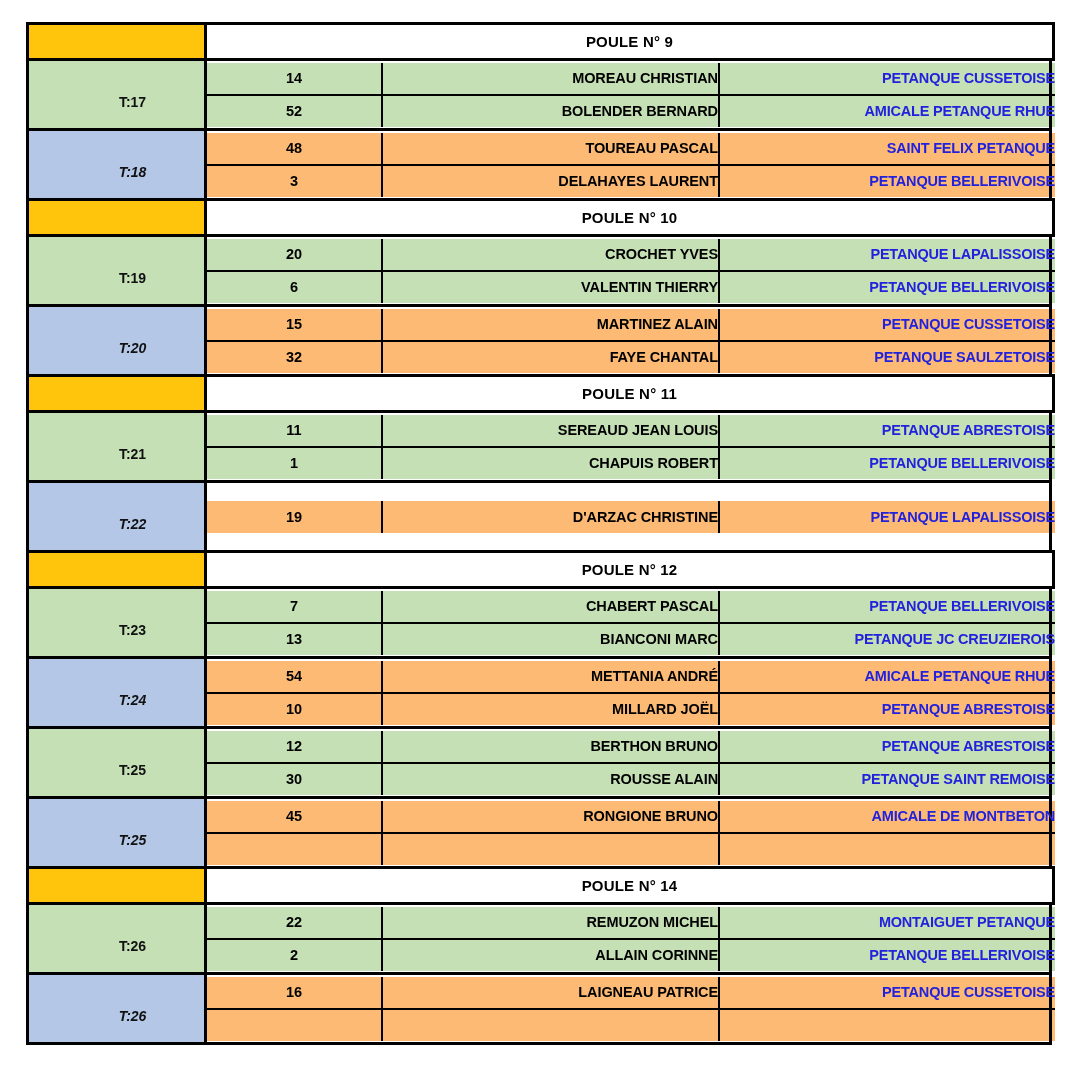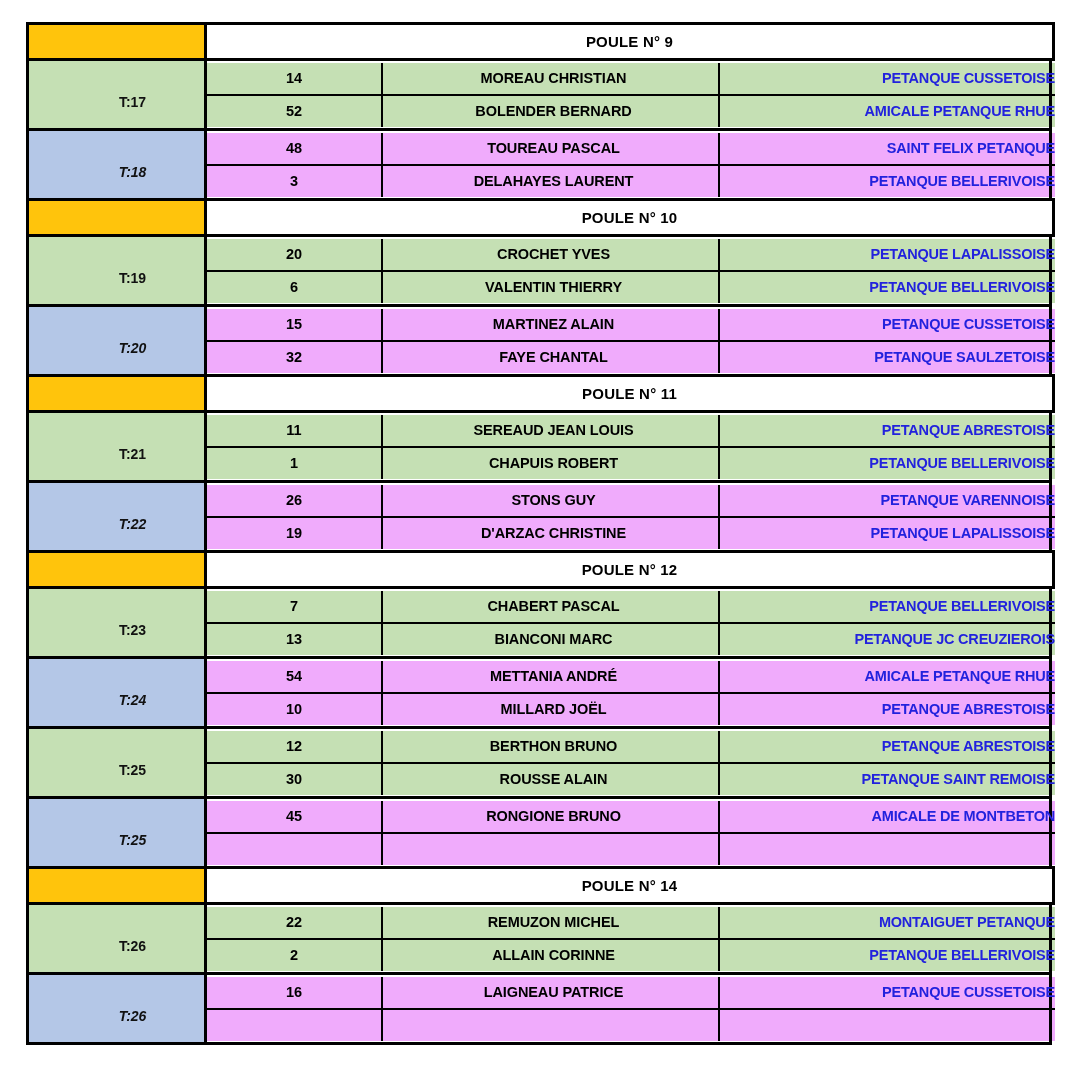--- a/index.html
+++ b/index.html
@@ -122,35 +122,35 @@
     border-right: 0;
   }
 
   .cell-num {
     text-align: center;
     color: #000000;
     font-size: 14px;
     margin-top: 48px;
   }
   .cell-name {
-    text-align: center;
+    text-align: right;
     padding-left: 6px !important;
     color: #000000;
     letter-spacing: -0.1px;
   }
   .cell-club {
     text-align: right;
     padding-left: 5px !important;
     color: #2222dd;
     letter-spacing: -0.2px;
   }
 
   
   .tint-green td, td.tint-green { background: #c5e0b4; }
-  .tint-blue  td, td.tint-blue  { background: #f0abfc; }
+  .tint-blue  td, td.tint-blue  { background: #fdba74; }
   .slot-green { background: #c5e0b4; }
   .slot-blue  { background: #b4c7e7; font-style: italic; }
 </style>
 </head>
 <body>
 
 <div id="sheet">
     <div>
       <table class="poule-block">
         <colgroup>
@@ -380,25 +380,20 @@
             </td>
             <td class="rows-cell">
               <table class="inner-rows">
                 <colgroup>
                   <col class="col-num">
                   <col class="col-name">
                   <col class="col-club">
                 </colgroup>
                 <tbody>
                   <tr>
-                    <td class="cell-num tint-blue">26</td>
-                    <td class="cell-name tint-blue">STONS GUY</td>
-                    <td class="cell-club tint-blue">PETANQUE VARENNOISE</td>
-                  </tr>
-                  <tr>
                     <td class="cell-num tint-blue">19</td>
                     <td class="cell-name tint-blue">D'ARZAC CHRISTINE</td>
                     <td class="cell-club tint-blue">PETANQUE LAPALISSOISE</td>
                   </tr>
                 </tbody>
               </table>
             </td>
           </tr>
         </tbody>
       </table>

